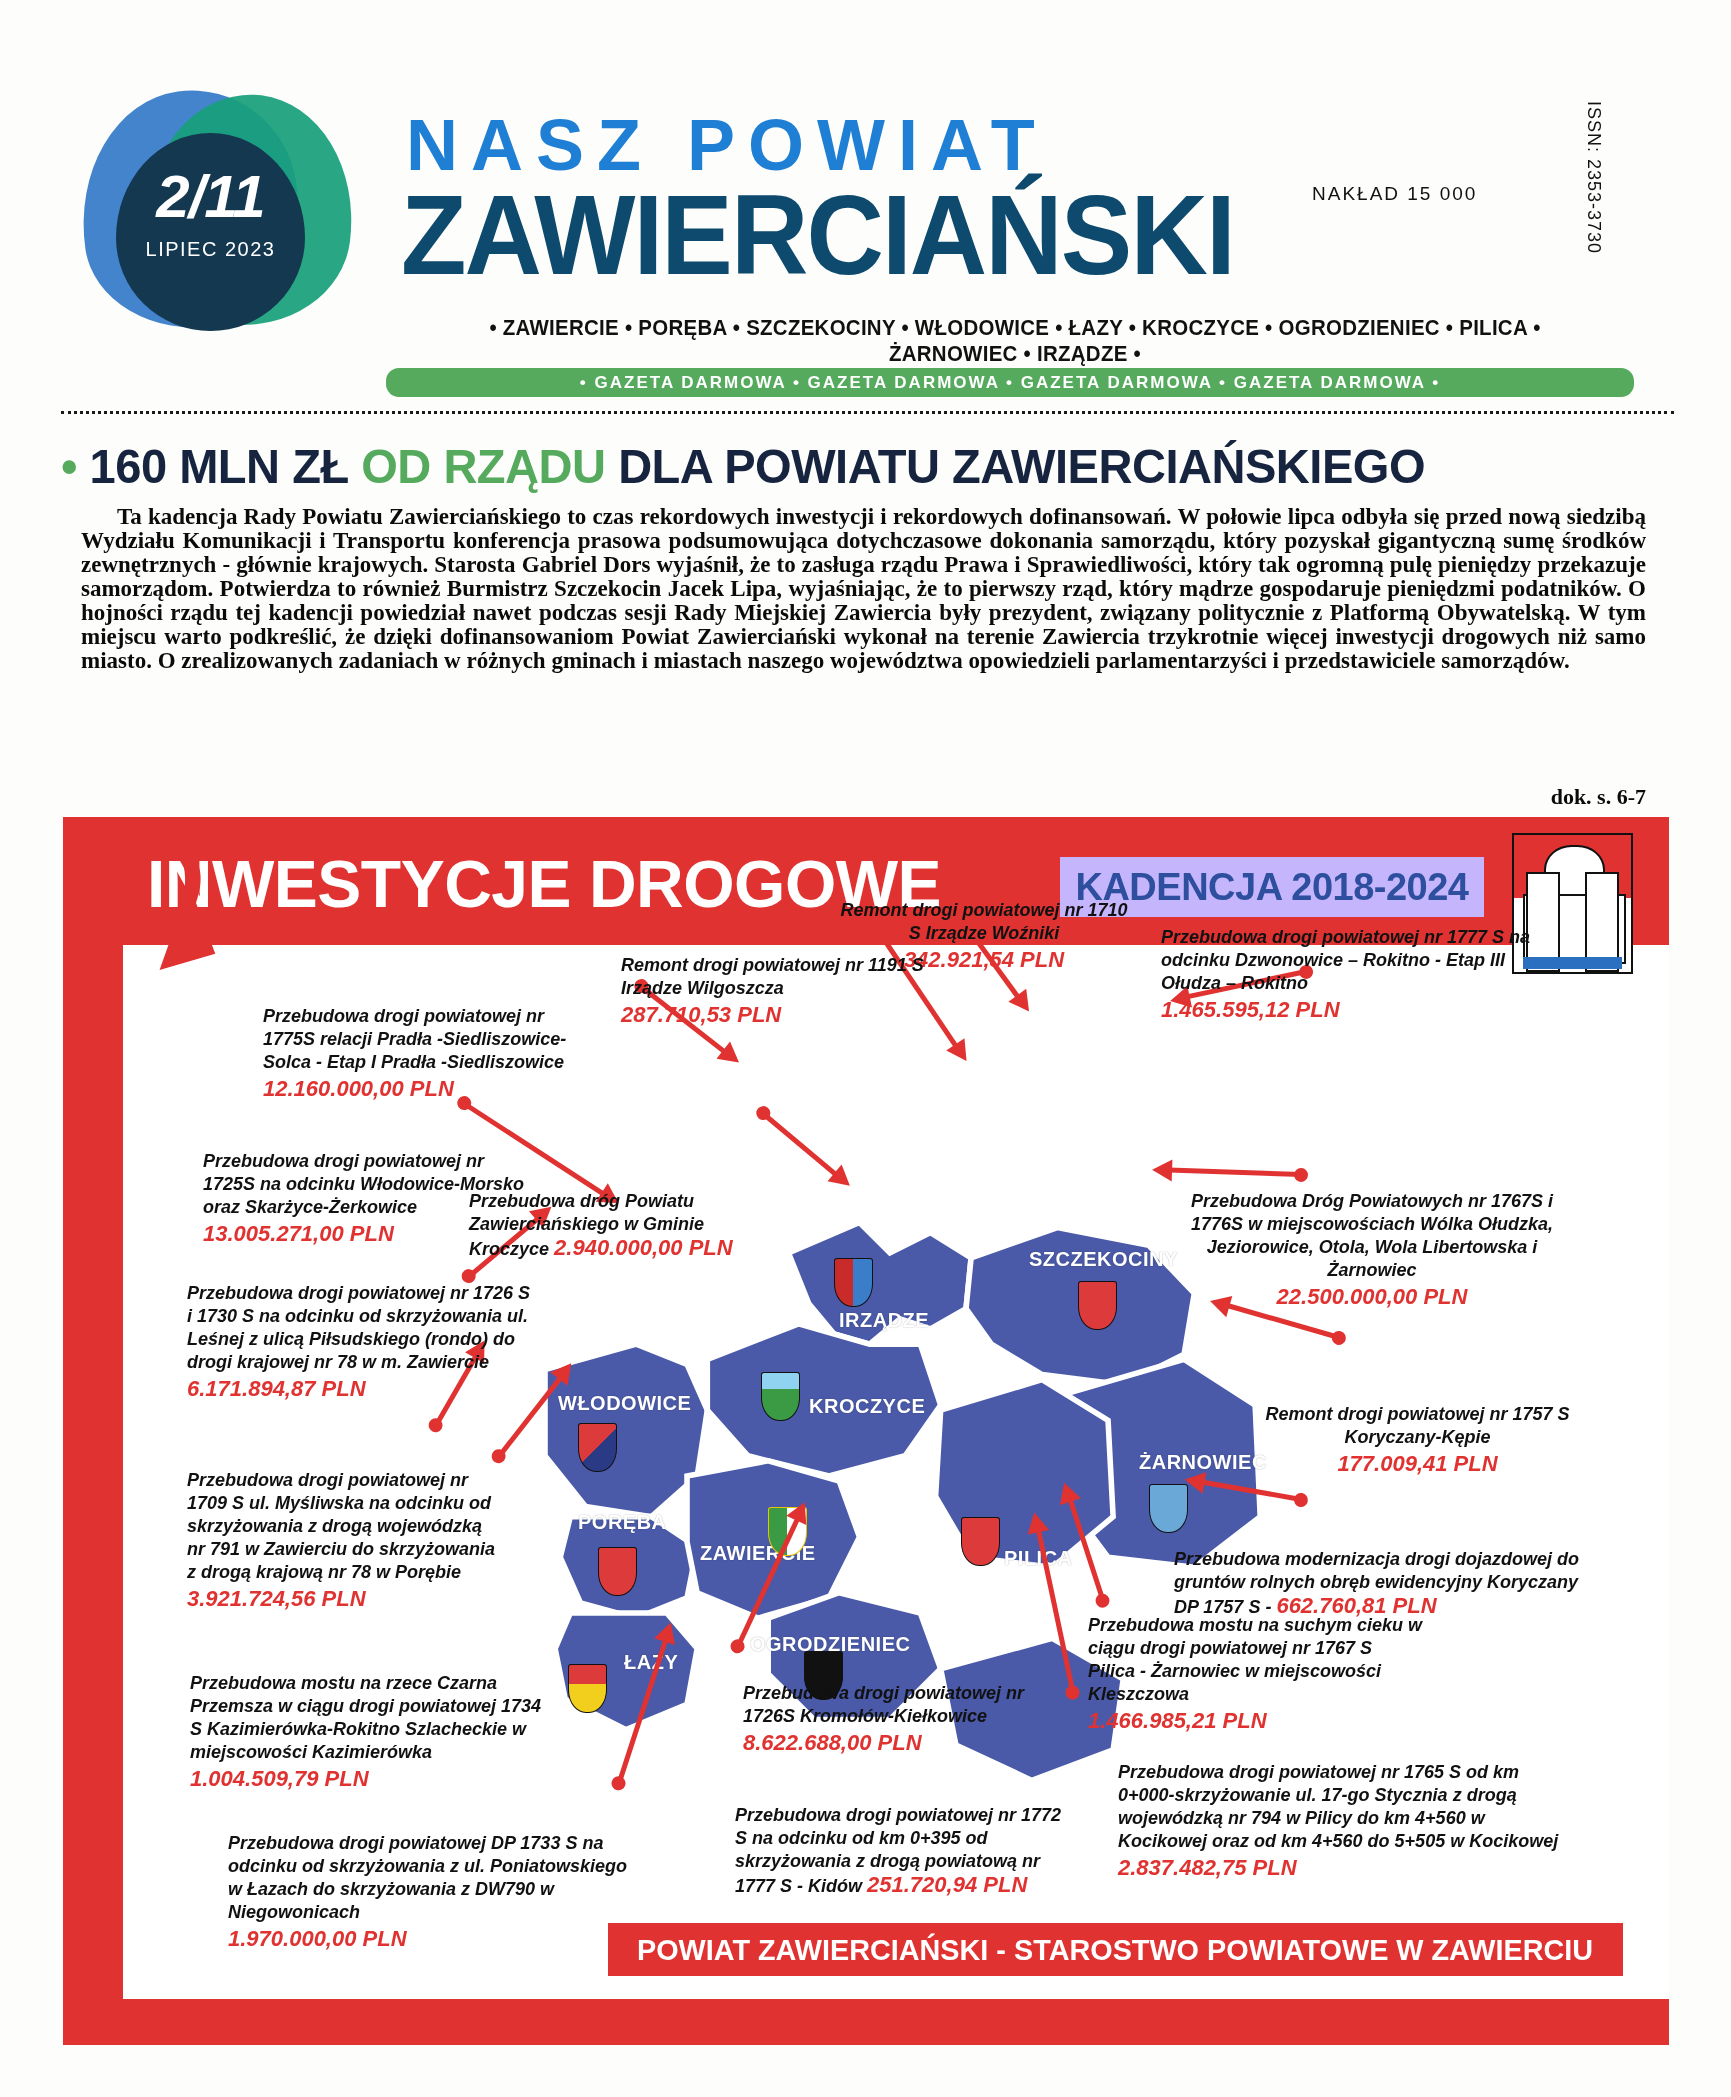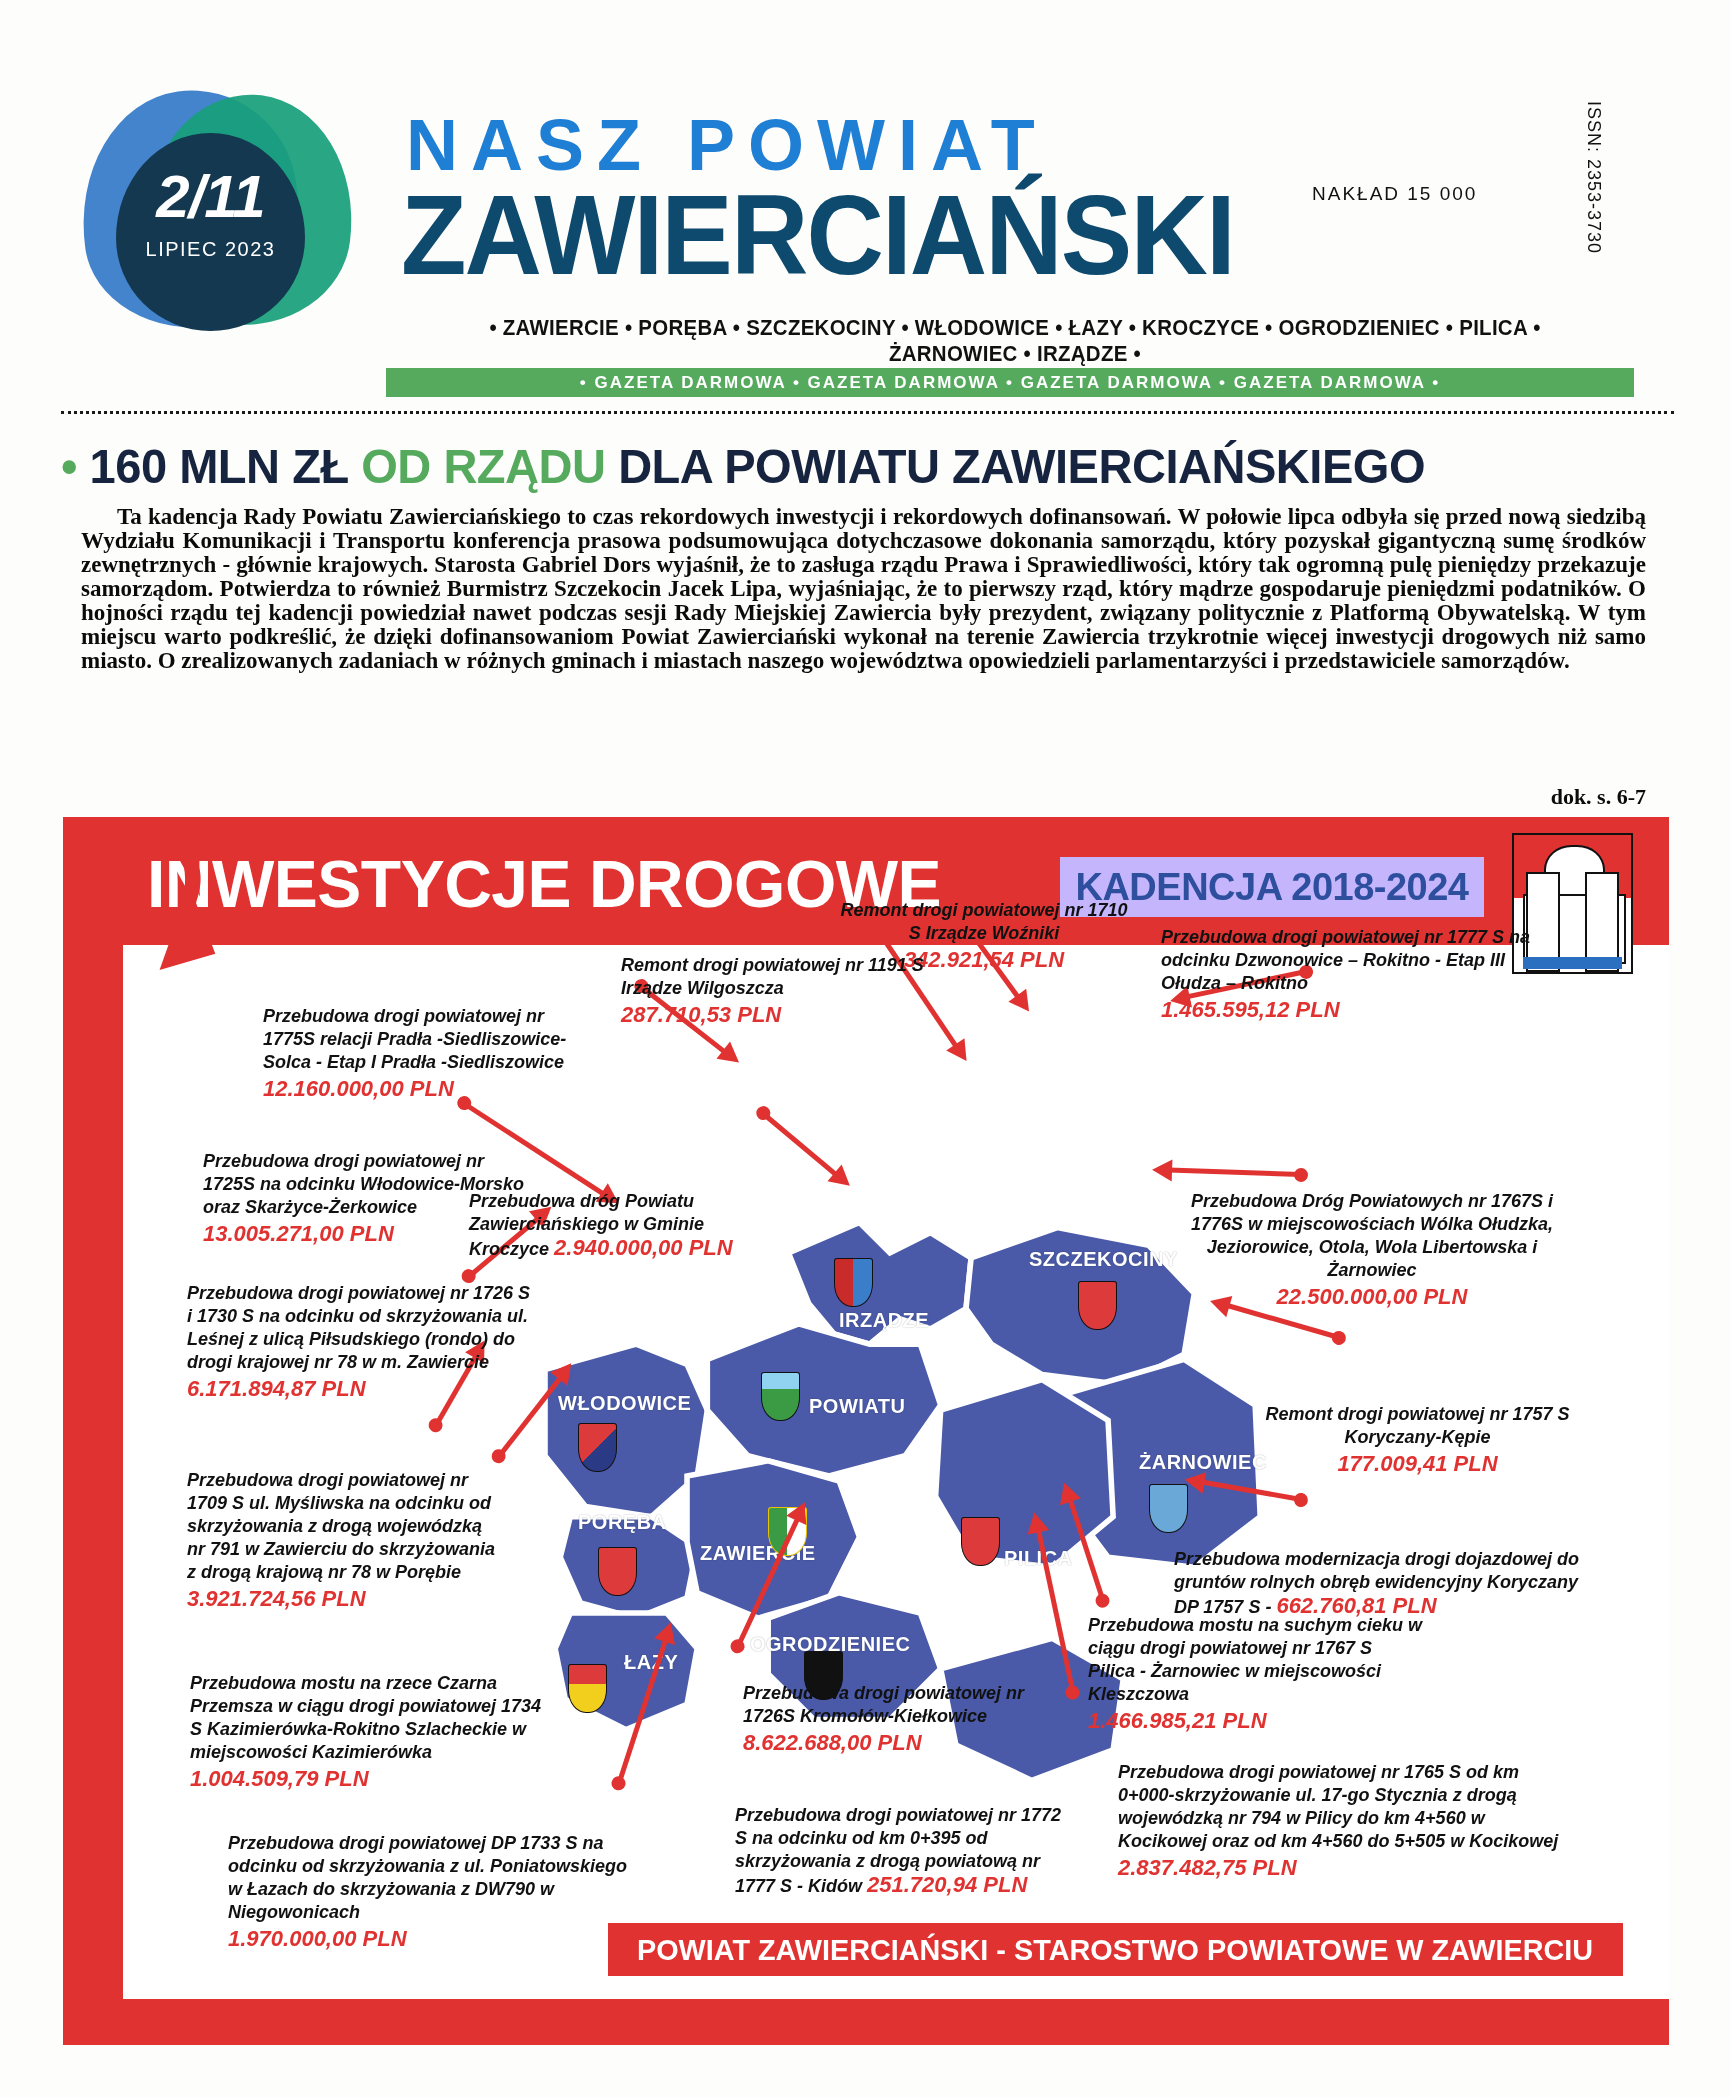--- a/index.html
+++ b/index.html
@@ -33,21 +33,21 @@
      font-family:"Liberation Sans", sans-serif;}
   .naklad{position:absolute;left:1312px;top:183px;color:#111;font-size:19px;
      letter-spacing:2px;font-family:"Liberation Sans", sans-serif;}
   .issn{position:absolute;left:1583px;top:101px;color:#111;font-size:18px;
      letter-spacing:1px;writing-mode:vertical-rl;font-family:"Liberation Sans", sans-serif;}
   .towns{position:absolute;left:401px;top:315px;width:1228px;text-align:center;
      color:#111;font-size:22px;font-weight:bold;letter-spacing:0.3px;
      transform:scaleX(0.93);transform-origin:center top;}
   .greenbar{position:absolute;left:386px;top:368px;width:1248px;height:29px;
      background:#55aa5e;color:#fff;font-size:17px;letter-spacing:2px;
-     display:flex;align-items:center;justify-content:center;font-weight:600;}
+     display:flex;align-items:center;justify-content:center;font-weight:600;border-radius:13px;}
   .dotline{position:absolute;left:61px;top:411px;width:1613px;height:0;
      border-top:3.6px dotted #1a1a1a;}
 
   
   .headline{position:absolute;left:61px;top:439px;width:1624px;
      font-size:48px;font-weight:bold;color:#16243f;letter-spacing:-0.5px;
      transform:scaleX(0.98);transform-origin:left top;}
   .headline .bullet{color:#55aa5e;}
   .headline .green{color:#55aa5e;}
 
@@ -177,21 +177,21 @@
         <path d="M900,430 L1100,370 L1230,450 L1240,640 L1120,740 L960,720 L890,600 Z"></path>
         <path d="M560,840 L700,790 L860,830 L900,940 L800,1040 L650,1040 L560,950 Z"></path>
         <path d="M170,830 L360,830 L420,900 L400,1010 L280,1060 L160,1000 L140,900 Z"></path>
         <path d="M900,940 L1120,880 L1260,960 L1240,1100 L1080,1160 L930,1090 Z"></path>
       </g>
     </svg>
 
     <div class="gm-label" style="left:355px;top:117px;">IRZĄDZE</div>
     <div class="gm-label" style="left:545px;top:56px;">SZCZEKOCINY</div>
     <div class="gm-label" style="left:74px;top:200px;">WŁODOWICE</div>
-    <div class="gm-label" style="left:325px;top:203px;">POWIATU</div>
+    <div class="gm-label" style="left:325px;top:203px;">KROCZYCE</div>
     <div class="gm-label" style="left:655px;top:259px;">ŻARNOWIEC</div>
     <div class="gm-label" style="left:94px;top:319px;">PORĘBA</div>
     <div class="gm-label" style="left:216px;top:350px;">ZAWIERCIE</div>
     <div class="gm-label" style="left:520px;top:355px;">PILICA</div>
     <div class="gm-label" style="left:266px;top:441px;">OGRODZIENIEC</div>
     <div class="gm-label" style="left:140px;top:459px;">ŁAZY</div>
 
     <div class="shield" style="left:350px;top:66px;background:linear-gradient(90deg,#c92b2b 50%,#3a7dc9 50%);"></div>
     <div class="shield" style="left:594px;top:89px;background:#dd3b3b;"></div>
     <div class="shield" style="left:94px;top:231px;background:linear-gradient(135deg,#dd3b3b 50%,#2b3a84 50%);"></div>

